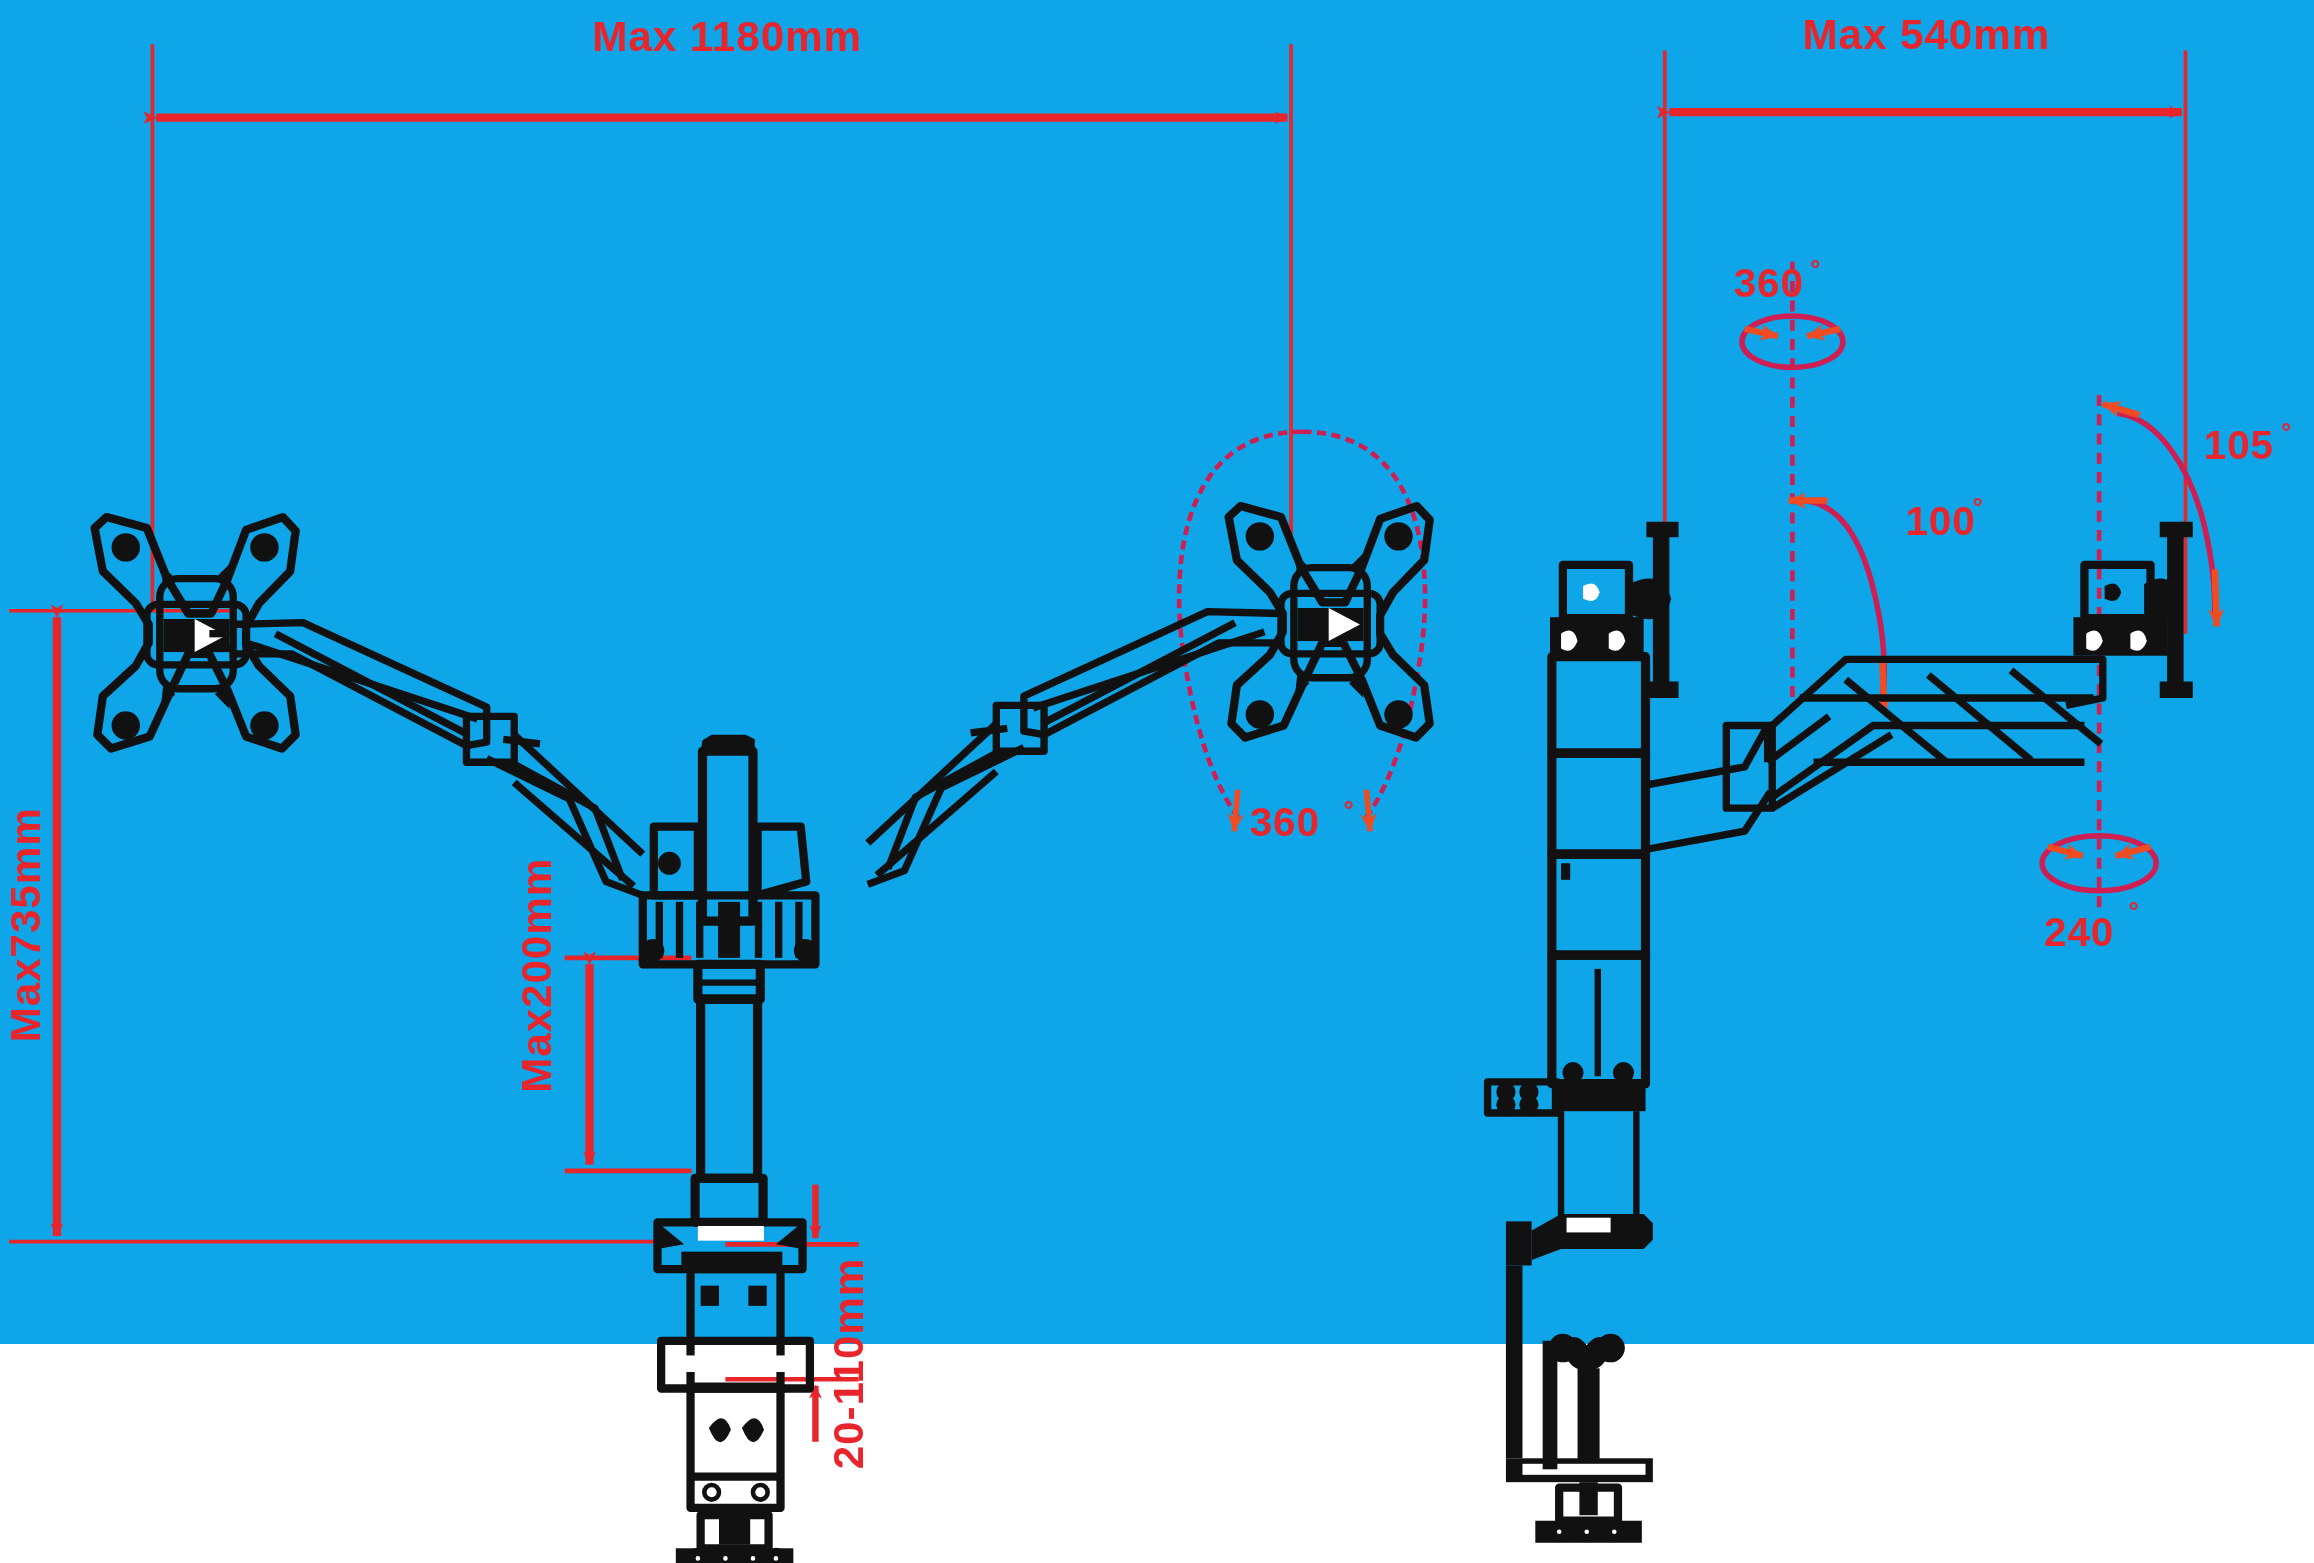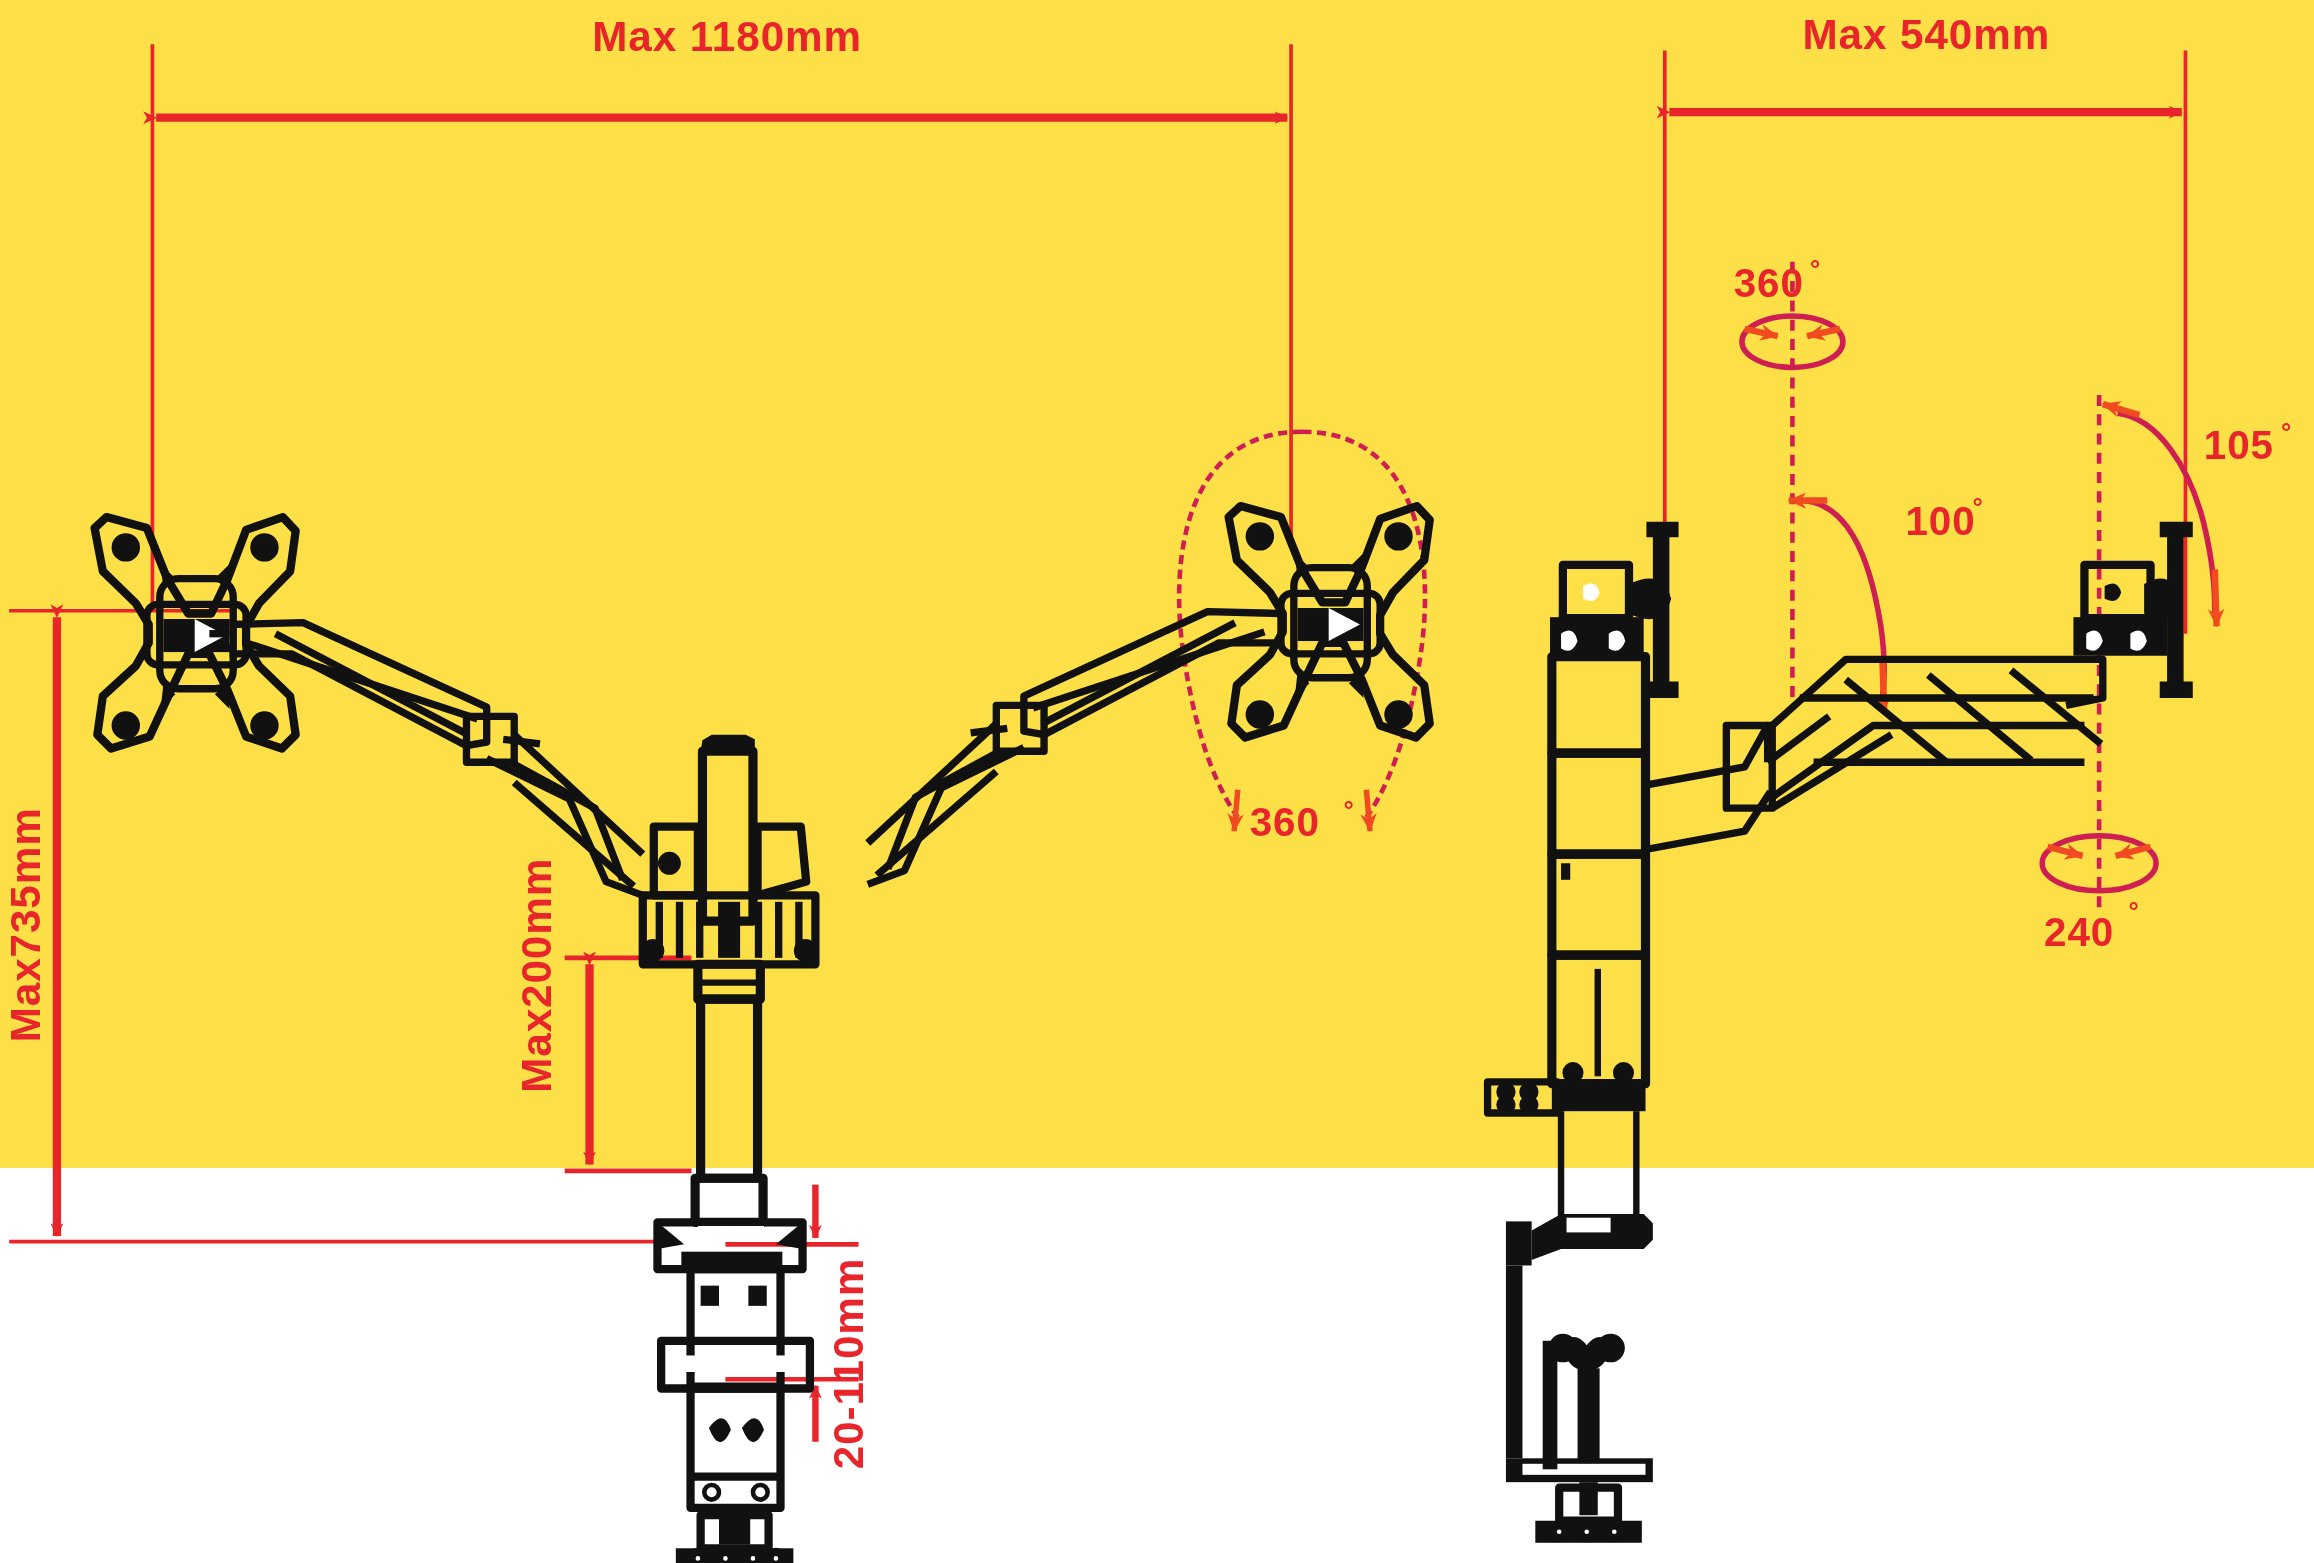--- a/index.html
+++ b/index.html
@@ -1,21 +1,21 @@
 <!DOCTYPE html>
 <html style="font-size:14.7px"><head>
 <meta charset="utf-8">
 <style>
   html,body{margin:0;padding:0;background:#ffffff;}
   body{
     width:2314px;height:1564px;
     font-family:"Liberation Sans", sans-serif;
     overflow:hidden;
   }
-  #stage{position:relative;width:2314px;height:1168px;background:#fde047;}
+  #stage{position:relative;width:2314px;height:1344px;background:#0ea5e9;}
   svg{position:absolute;left:0;top:0;width:2314px;height:1564px;display:block;}
   .dimtext{
     font-family:"Liberation Sans", sans-serif;
     font-weight:bold;
     fill:#e8252b;
     letter-spacing:1px;
   }
   .dim-h{font-size:46px;}
   .dim-v{font-size:46px;}
   .ang{font-size:44px;}

